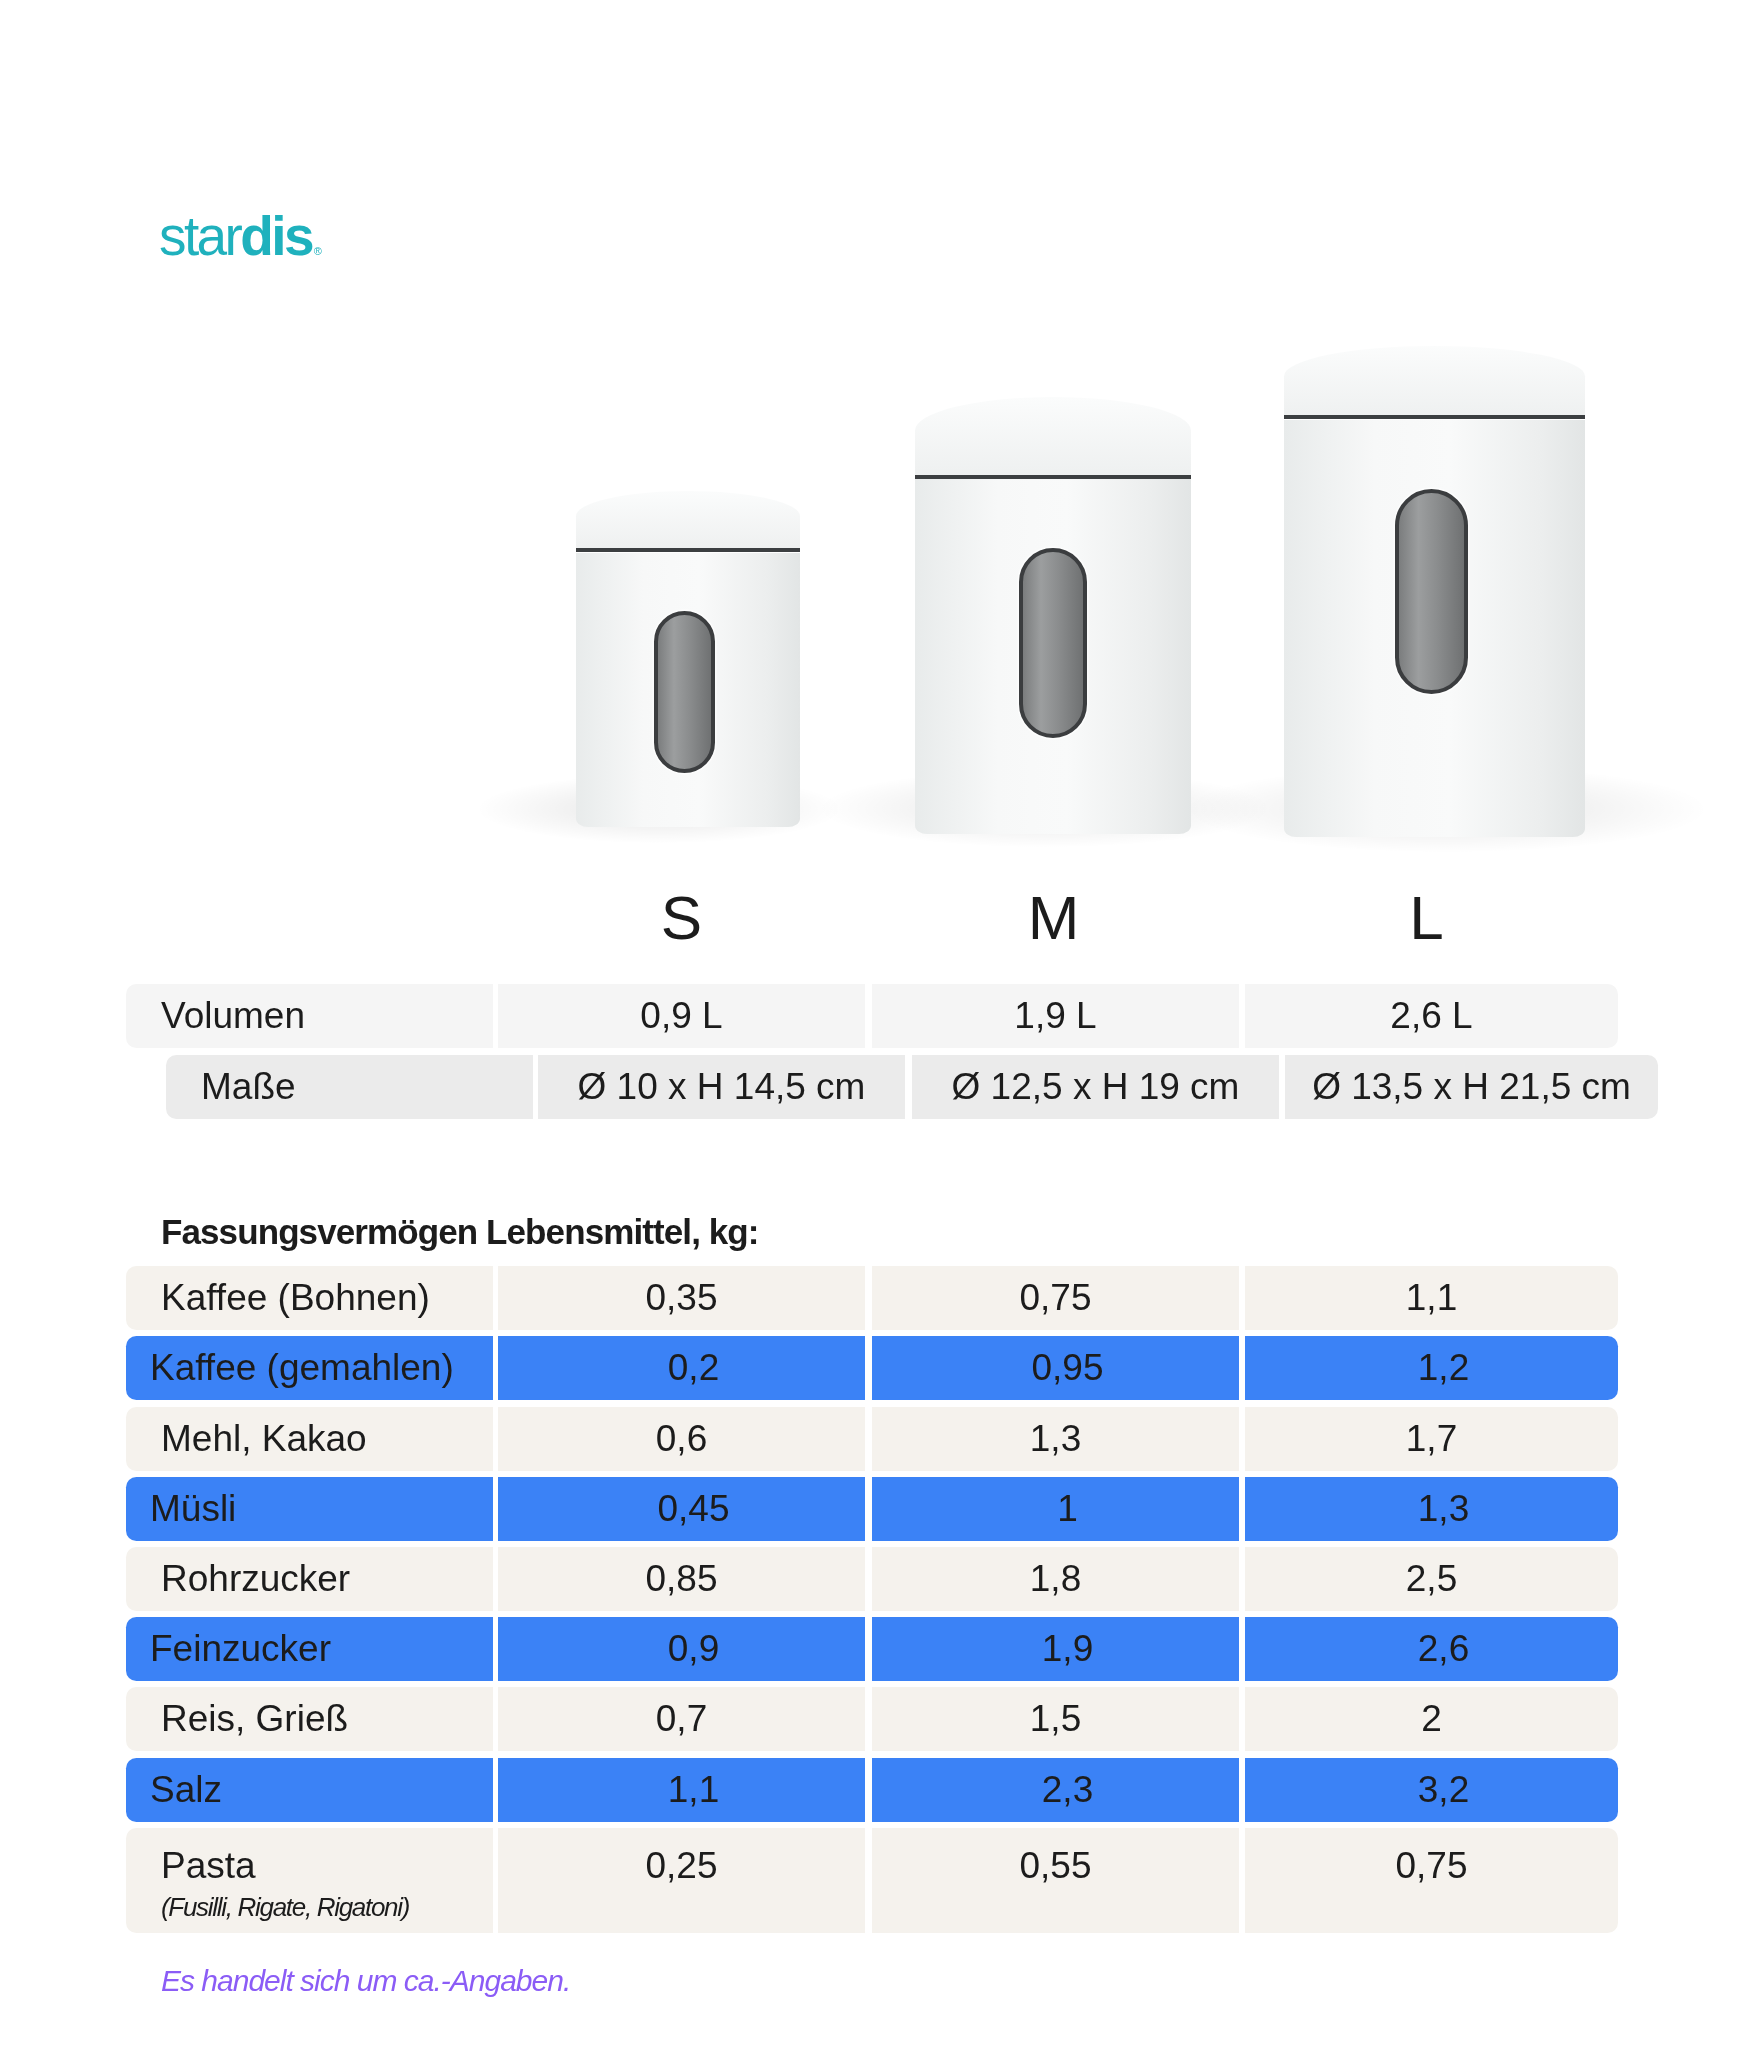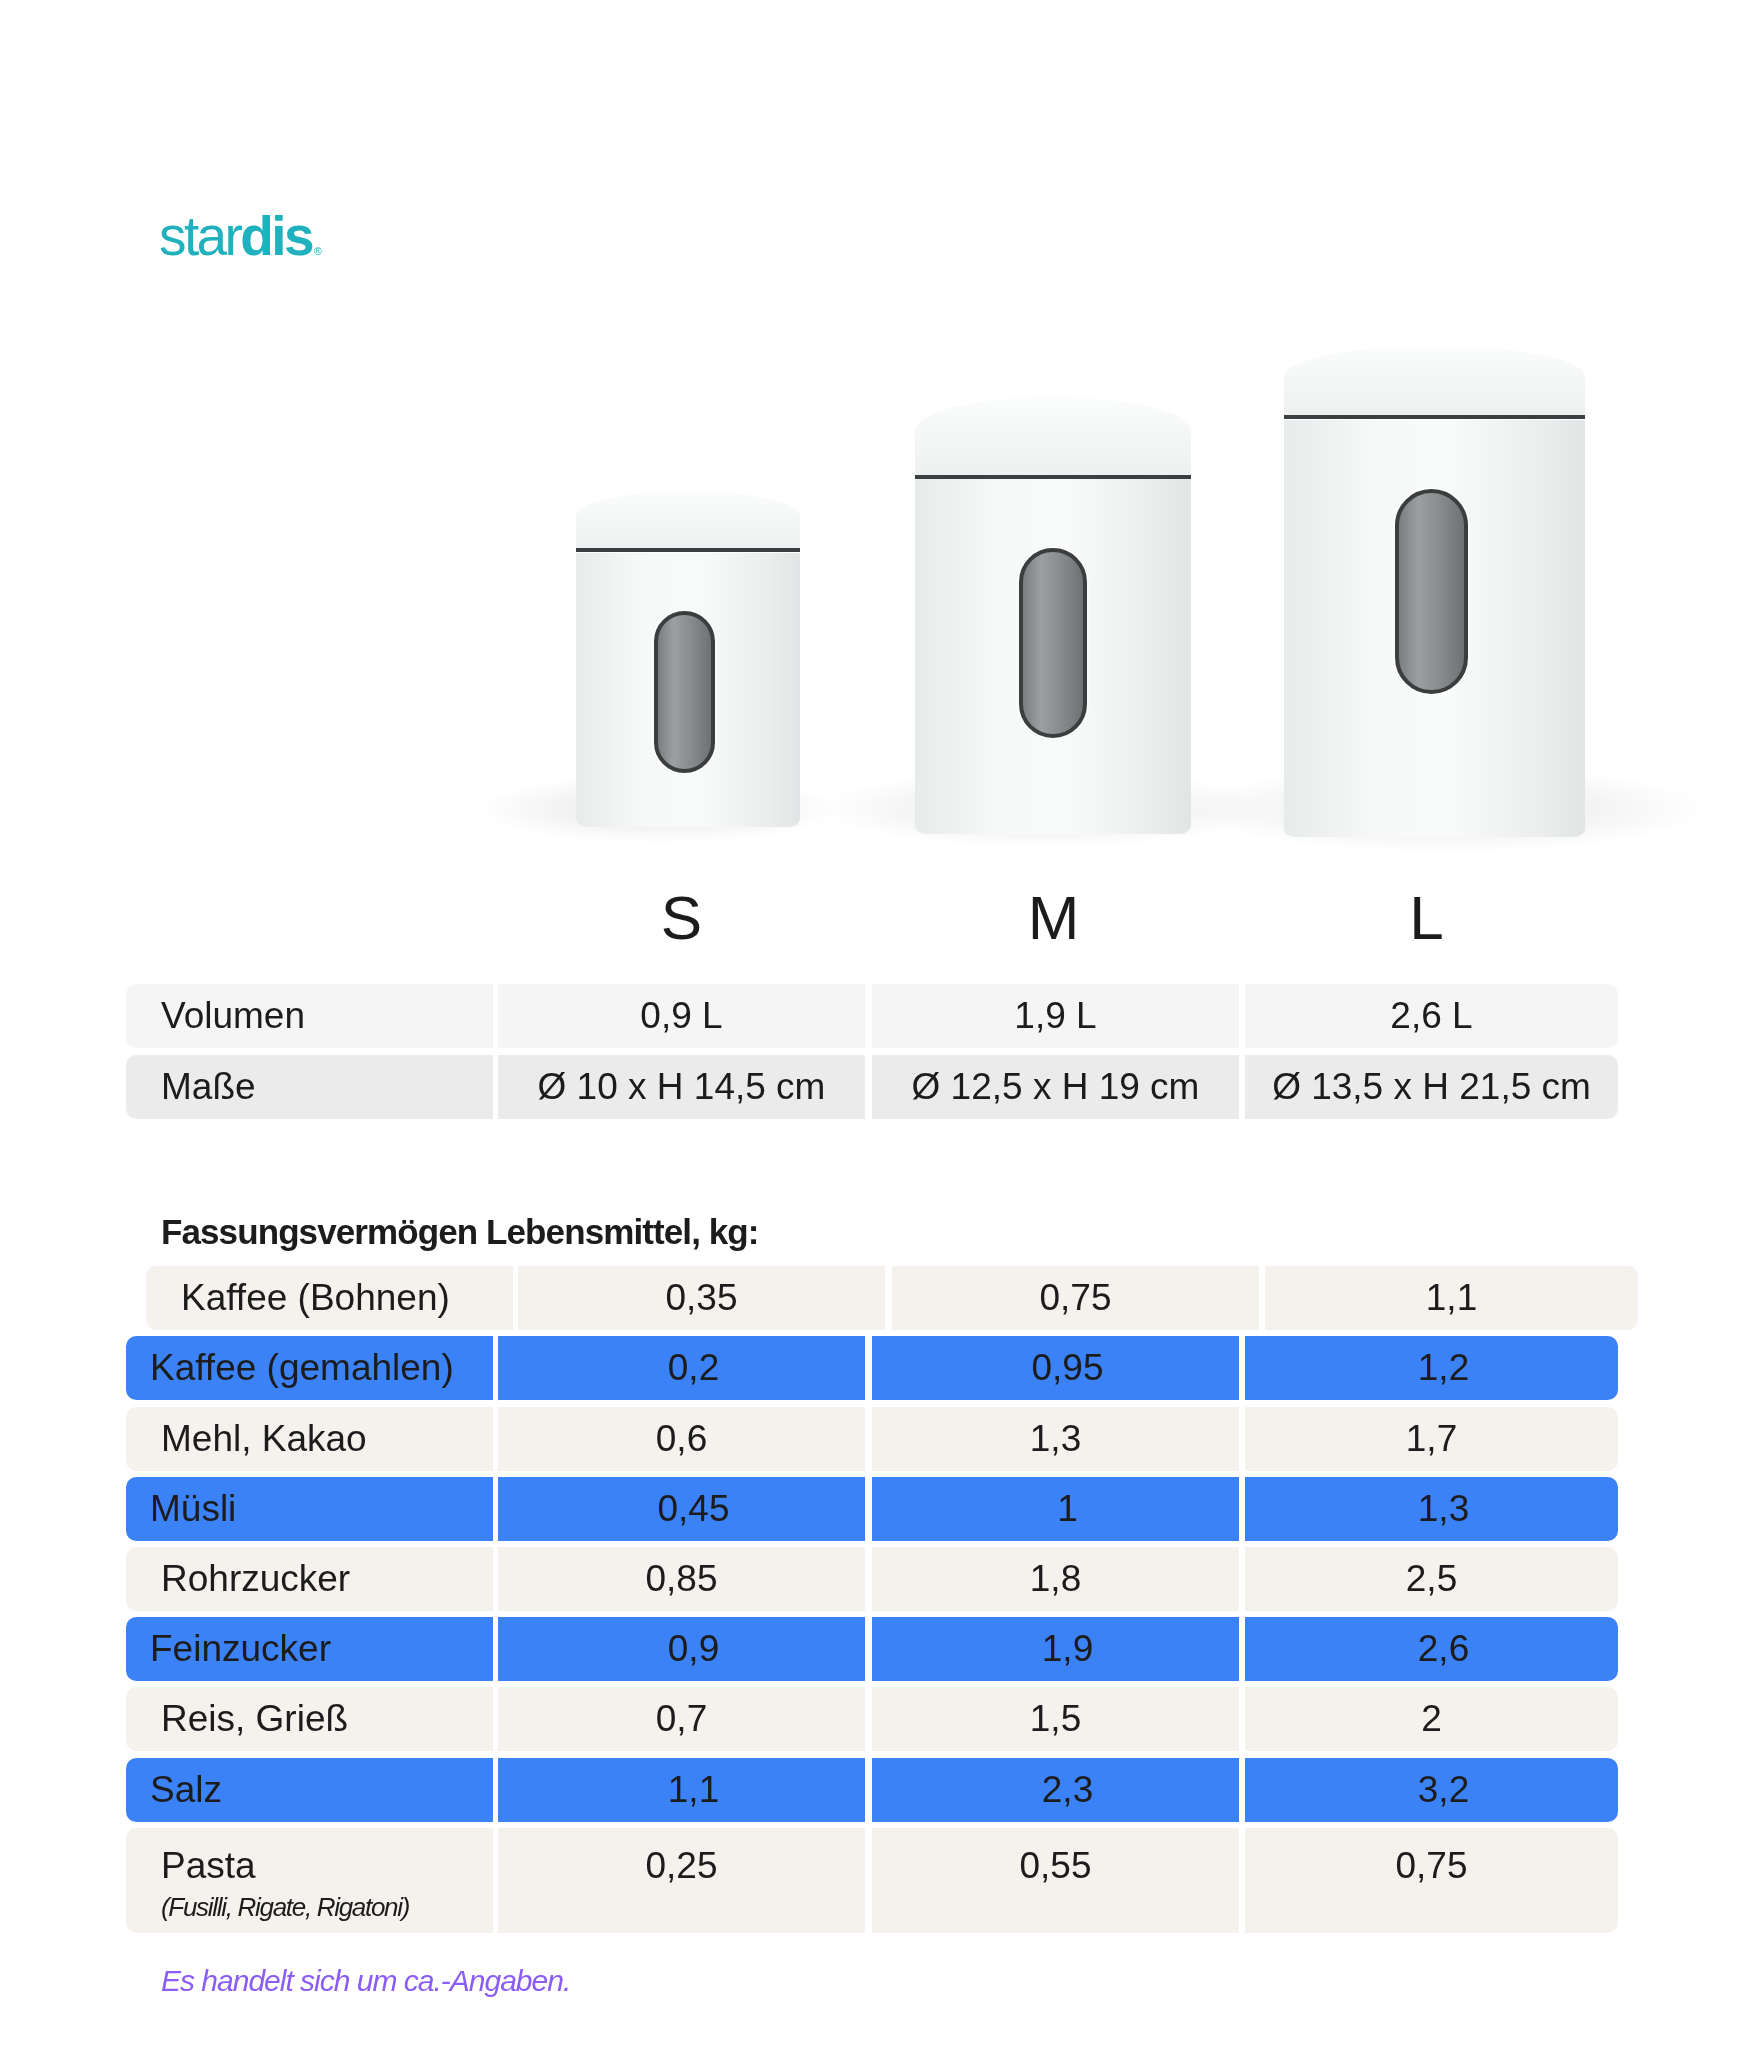--- a/index.html
+++ b/index.html
@@ -84,30 +84,30 @@
 <div class="size-label" style="left:596px;top:882px;">S</div>
 <div class="size-label" style="left:968px;top:882px;">M</div>
 <div class="size-label" style="left:1341px;top:882px;">L</div>
 
 <div class="row spec-a" style="top:984px;">
   <div class="cell label">Volumen</div>
   <div class="cell c1">0,9 L</div>
   <div class="cell c2">1,9 L</div>
   <div class="cell c3">2,6 L</div>
 </div>
-<div class="row spec-b" style="top:1055px;">
+<div class="row spec-b" style="top:1055px;margin-left:40px;">
   <div class="cell label">Maße</div>
   <div class="cell c1">Ø 10 x H 14,5 cm</div>
   <div class="cell c2">Ø 12,5 x H 19 cm</div>
   <div class="cell c3">Ø 13,5 x H 21,5 cm</div>
 </div>
 
 <div class="section-title">Fassungsvermögen Lebensmittel, kg:</div>
 
-<div class="row food-a" style="top:1266px;margin-left:20px;">
+<div class="row food-a" style="top:1266px;">
   <div class="cell label">Kaffee (Bohnen)</div>
   <div class="cell c1">0,35</div>
   <div class="cell c2">0,75</div>
   <div class="cell c3">1,1</div>
 </div>
 <div class="row food-b" style="top:1336px;">
   <div class="cell label">Kaffee (gemahlen)</div>
   <div class="cell c1">0,2</div>
   <div class="cell c2">0,95</div>
   <div class="cell c3">1,2</div>

